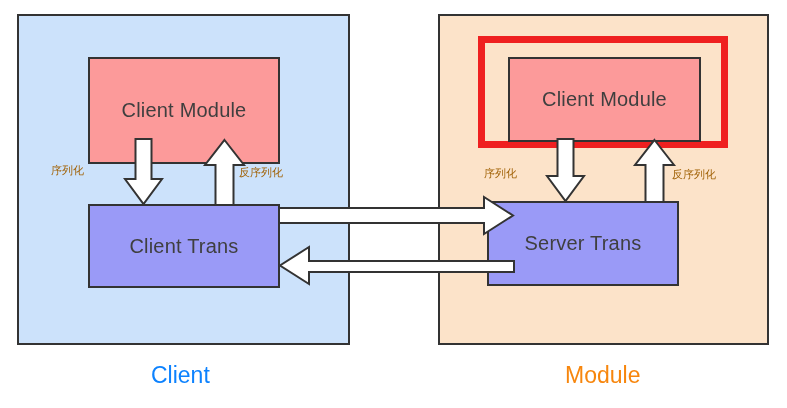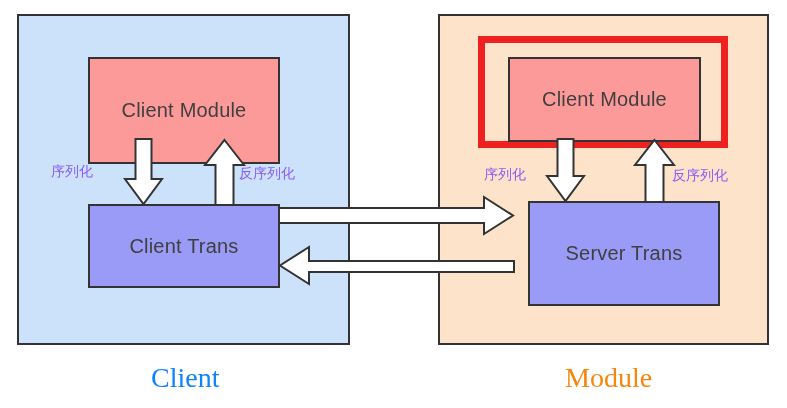--- a/index.html
+++ b/index.html
@@ -48,60 +48,59 @@
     font-size: 20px;
     letter-spacing: 0.2px;
     white-space: nowrap;
   }
   .module-box { background: #fc9a9a; }
   .trans-box  { background: #9a9af7; }
 
   #client-module { left: 88px;  top: 57px;  width: 192px; height: 107px; }
   #client-trans  { left: 88px;  top: 204px; width: 192px; height: 84px; text-align: center; }
   #server-module { left: 508px; top: 57px;  width: 193px; height: 85px; }
-  #server-trans  { left: 528px; top: 201px; width: 192px; height: 105px; }
+  #server-trans  { left: 487px; top: 201px; width: 192px; height: 85px; }
 
   #highlight-box {
     position: absolute;
     left: 478px;
     top: 36px;
     width: 250px;
     height: 112px;
     box-sizing: border-box;
     border: 7px solid #ef2020;
     background: transparent;
   }
 
   .vlabel {
     position: absolute;
-    font-size: 14px;
-    color: #8b5cf6;
+    font-size: 11px;
+    color: #a16207;
     white-space: nowrap;
   }
   #client-ser-label   { left: 51px;  top: 163px; }
   #client-deser-label { left: 239px; top: 165px; }
   #server-ser-label   { left: 484px; top: 166px; }
   #server-deser-label { left: 672px; top: 167px; }
 
   .arrow-svg {
     position: absolute;
     overflow: visible;
   }
   .arrow-shape {
     fill: #ffffff;
     stroke: #333333;
     stroke-width: 2;
     stroke-linejoin: miter;
   }
 
   .corner-label {
     position: absolute;
-    font-size: 28px;
+    font-size: 23px;
     white-space: nowrap;
-    font-family: Liberation Serif, serif;
   }
   #client-caption { left: 151px; top: 362px; color: #0d82fe; }
   #server-caption { left: 565px; top: 362px; color: #f7860d; }
 </style>
 </head>
 <body>
 
 <div id="canvas">
 
   <div class="panel" id="client-panel"></div>

